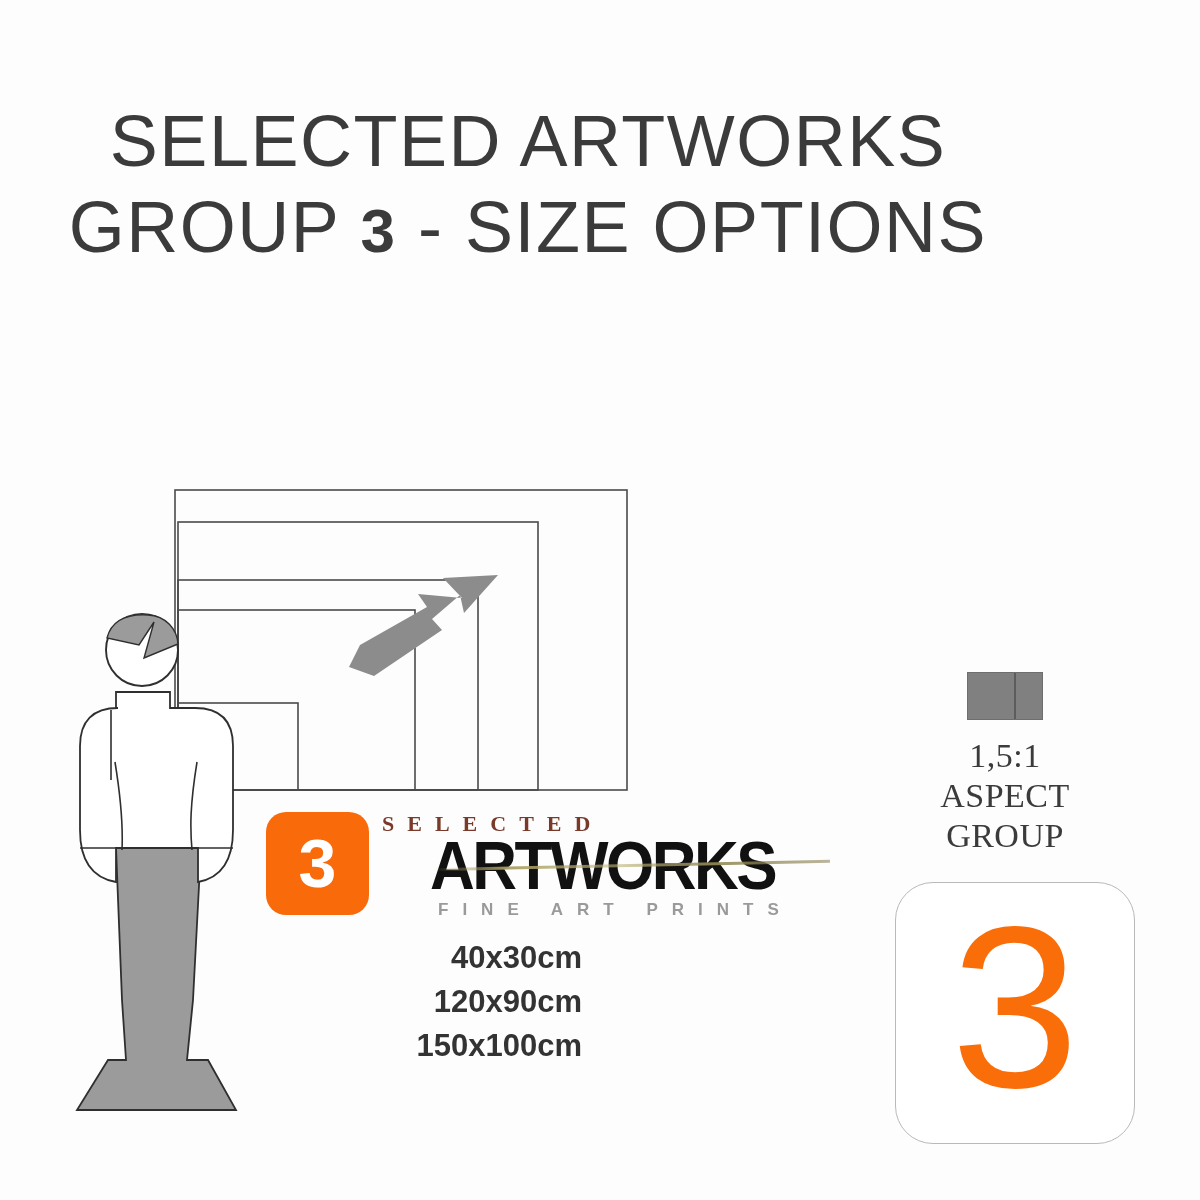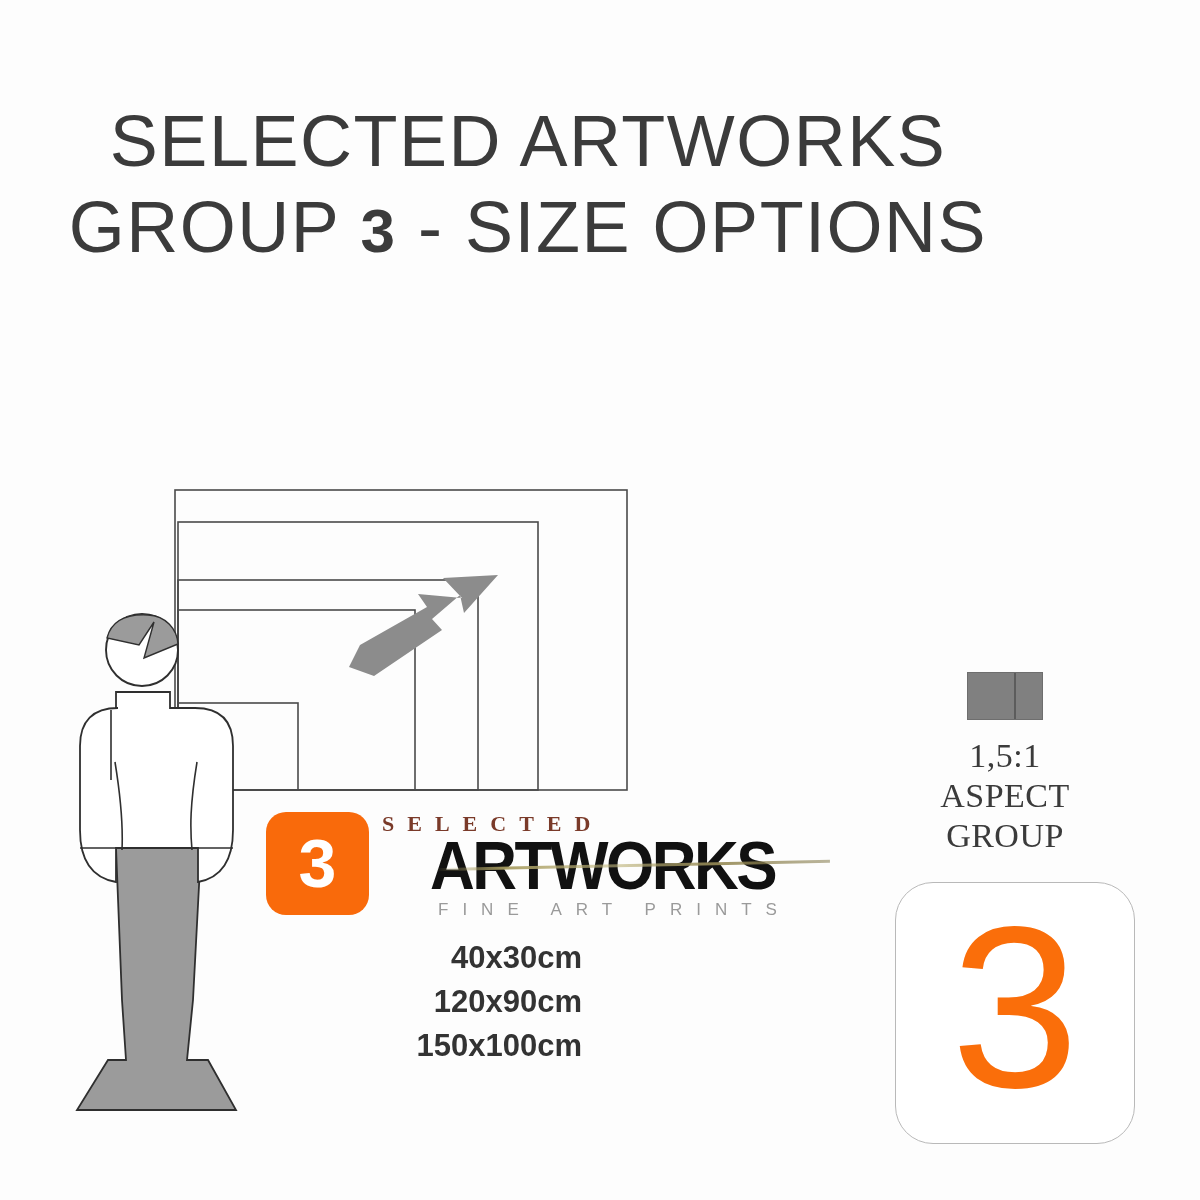--- a/index.html
+++ b/index.html
@@ -116,21 +116,21 @@
     width: 396px;
     height: 3px;
     background: linear-gradient(90deg, rgba(160,150,95,0) 0%, rgba(167,156,96,.95) 18%, rgba(196,186,128,.6) 45%, rgba(150,138,85,.9) 72%, rgba(120,110,60,.5) 100%);
     transform: rotate(-1.2deg);
   }
   #wm-fineart {
     position: absolute;
     left: 56px;
     top: 92px;
     font-size: 17px;
-    font-weight: 400;
+    font-weight: 700;
     letter-spacing: 14px;
     color: #9a9a9a;
     font-family: "Liberation Sans", sans-serif;
   }
 
   
   #size-list {
     position: absolute;
     left: 262px;
     top: 936px;

